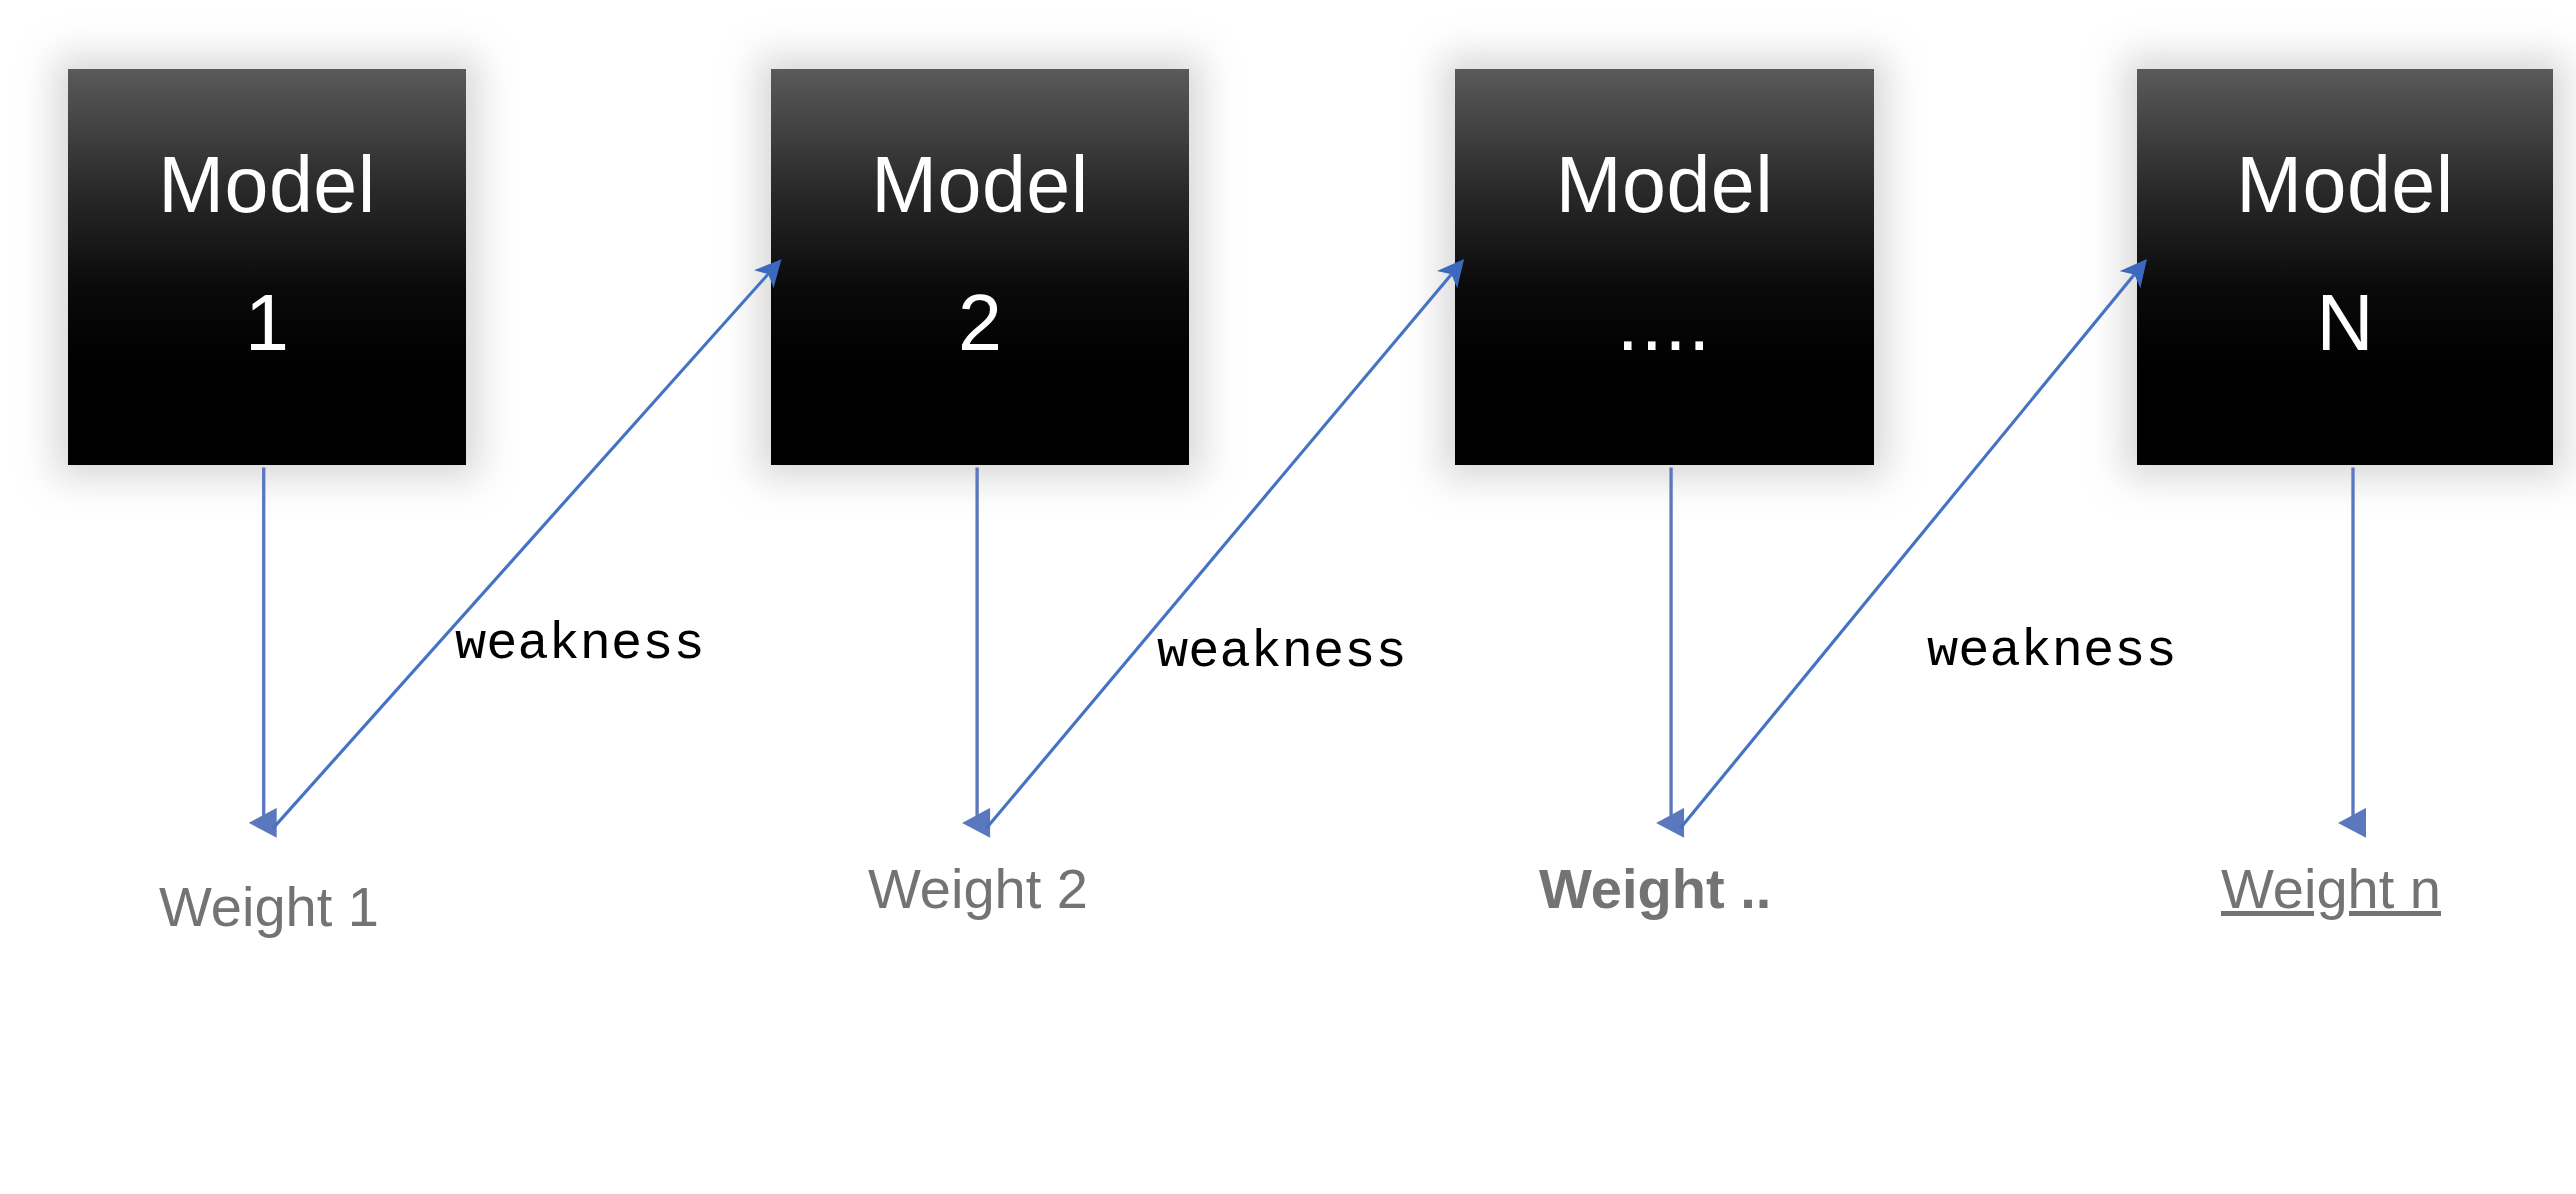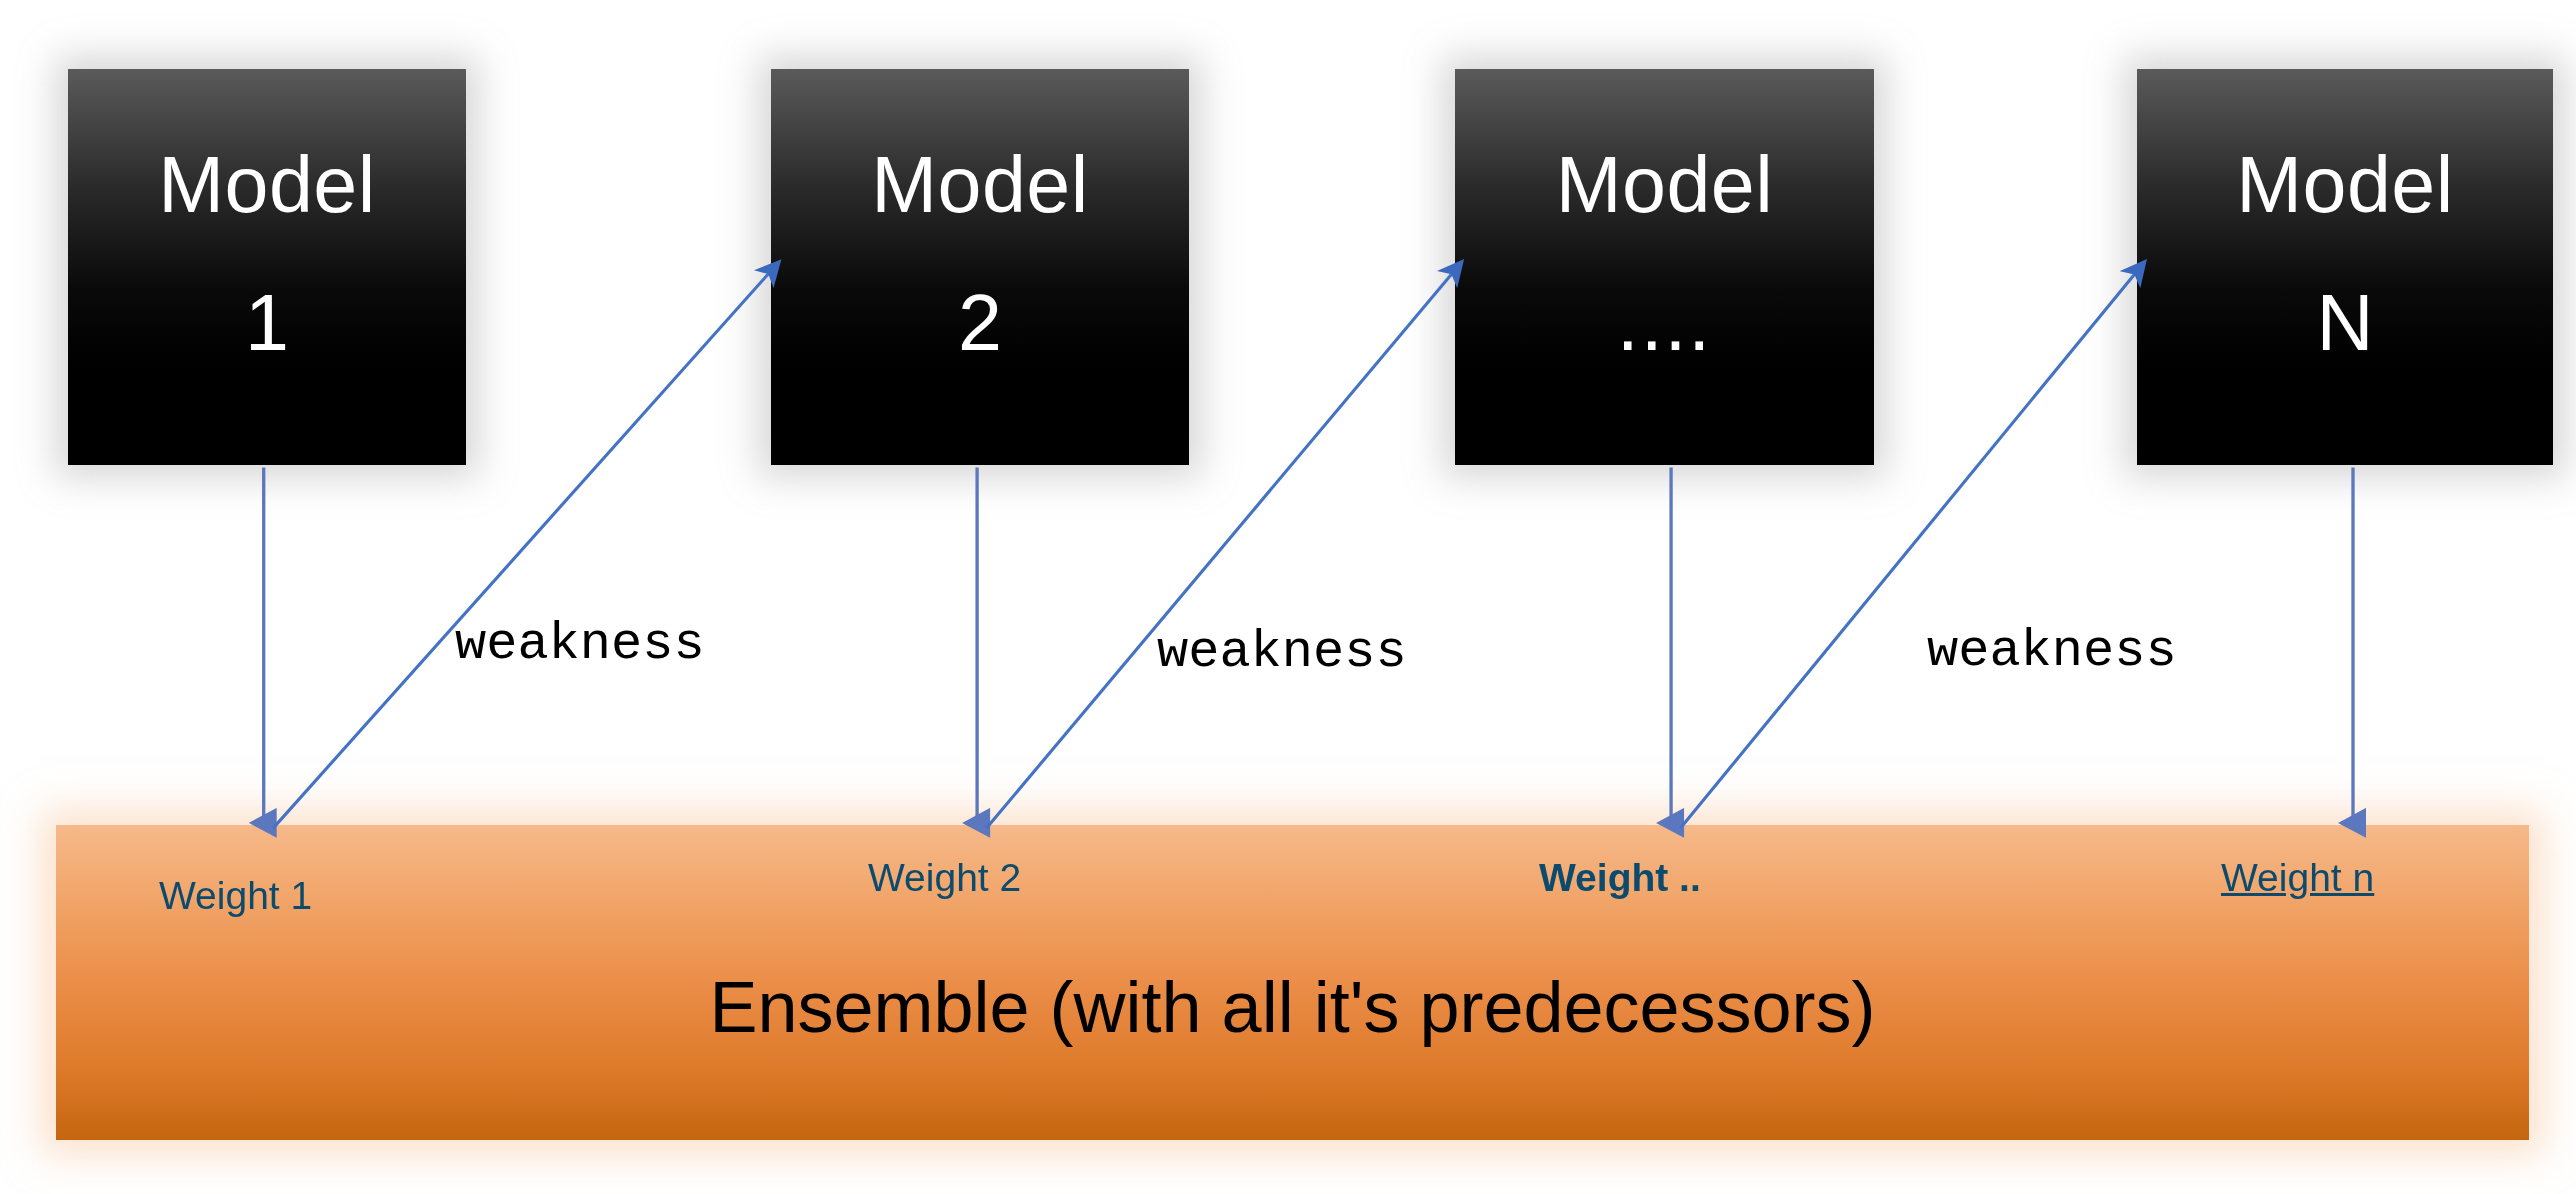--- a/index.html
+++ b/index.html
@@ -53,22 +53,22 @@
     left:0;right:0;
     top:141px;
     text-align:center;
     font-size:72px;
     color:#000000;
     font-weight:400;
     white-space:nowrap;
   }
   .weight-label{
     position:absolute;
-    font-size:39px;
-    color:#0c4a6e;
+    font-size:56px;
+    color:#737373;
     white-space:nowrap;
   }
 
   
   #arrow-layer{position:absolute;left:0;top:0;width:2576px;height:1195px;pointer-events:none;}
 
   
   .weakness-label{
     position:absolute;
     font-size:52px;
@@ -92,23 +92,20 @@
   </div>
   <div class="model-box" id="box2" style="left: 1455px; top: 69px; width: 419px; height: 396px; padding-top: 76px;">
     <div class="model-title">Model</div>
     <div class="model-sub dots" style="margin-top: 59px;">....</div>
   </div>
   <div class="model-box" id="box3" style="left: 2137px; top: 69px; width: 416px; height: 396px; padding-top: 76px;">
     <div class="model-title">Model</div>
     <div class="model-sub" style="margin-top: 59px;">N</div>
   </div>
 
-  <div id="ensemble-bar" style="left: 56px; top: 825px; width: 2473px; height: 315px;">
-    <div id="ensemble-title">Ensemble (with all it's predecessors)</div>
-  </div>
 
   <div class="weight-label" id="w0" style="left: 159px; top: 874px;">Weight 1</div>
   <div class="weight-label" id="w1" style="left: 868px; top: 856px;">Weight 2</div>
   <div class="weight-label" id="w2" style="left: 1539px; top: 856px; font-weight: bold;">Weight ..</div>
   <div class="weight-label" id="w3" style="left: 2221px; top: 856px; text-decoration: underline;">Weight n</div>
 
   <svg id="arrow-layer" width="2576" height="1195" viewBox="0 0 2784 1291" xmlns="http://www.w3.org/2000/svg">
     <defs>
       <marker id="head-down" markerWidth="9" markerHeight="9" refX="4.2" refY="4.5" orient="auto" markerUnits="strokeWidth">
         <path d="M0,0.6 L9,0.6 L4.5,9 z" fill="#5b77bd"></path>

